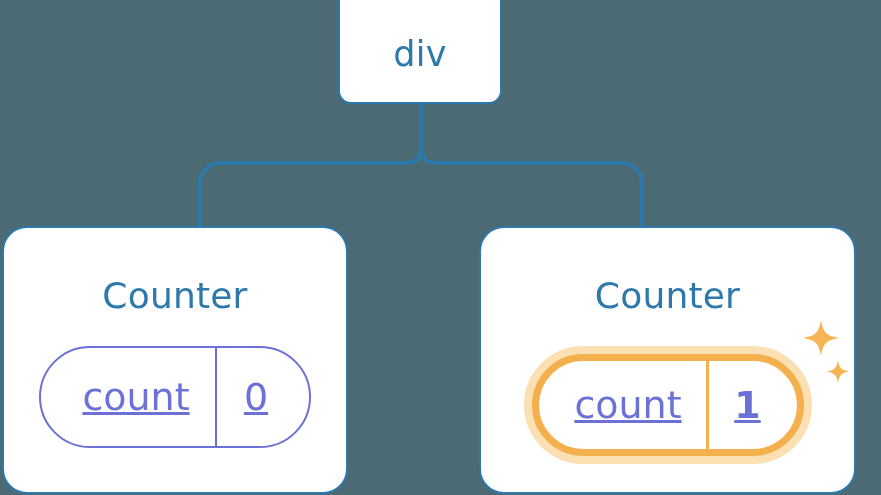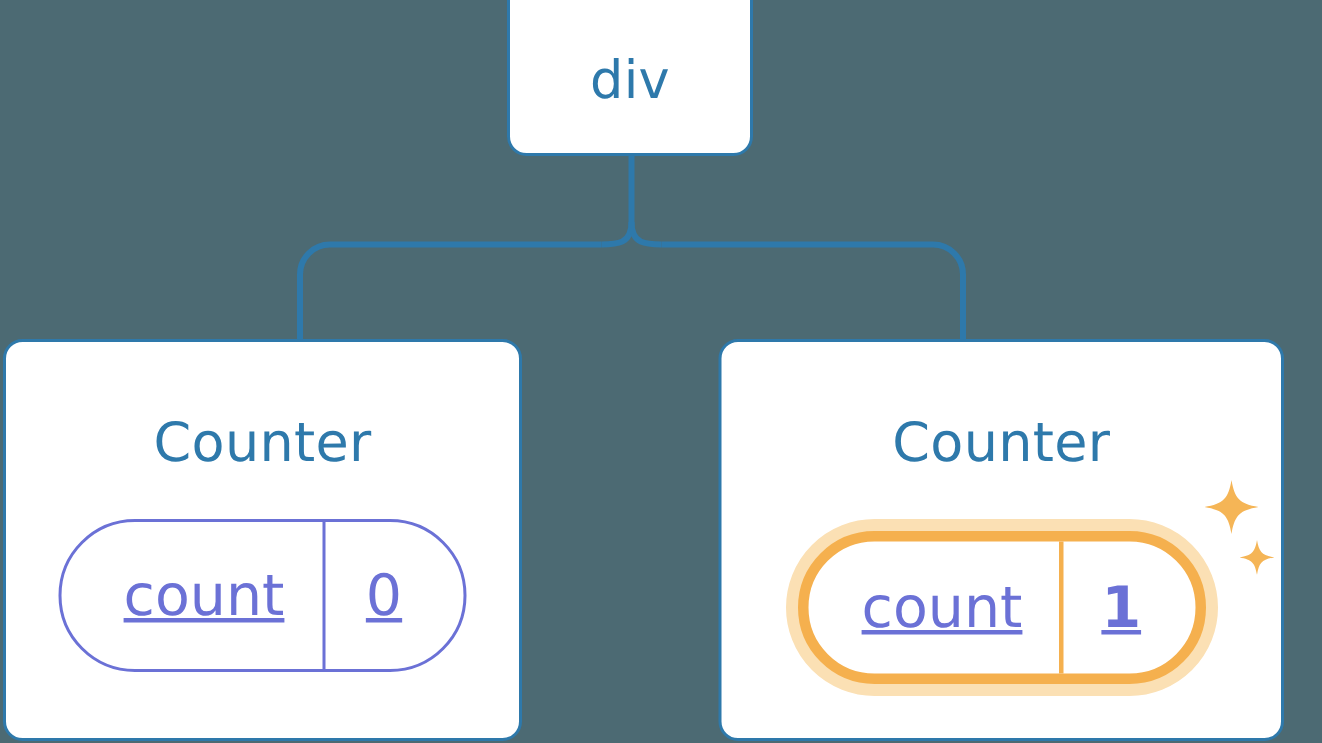--- a/index.html
+++ b/index.html
@@ -54,21 +54,21 @@
     line-height: 1;
     padding-top: 18px;
   }
 
   
   .card {
     position: absolute;
     box-sizing: border-box;
     background: #ffffff;
     border: 2px solid #2e79ab;
-    border-radius: 13px;
+    border-radius: 25px;
     overflow: visible;
   }
   #card-left {
     left: 2px;
     top: 226px;
     width: 346px;
     height: 268px;
   }
   #card-right {
     left: 479px;

